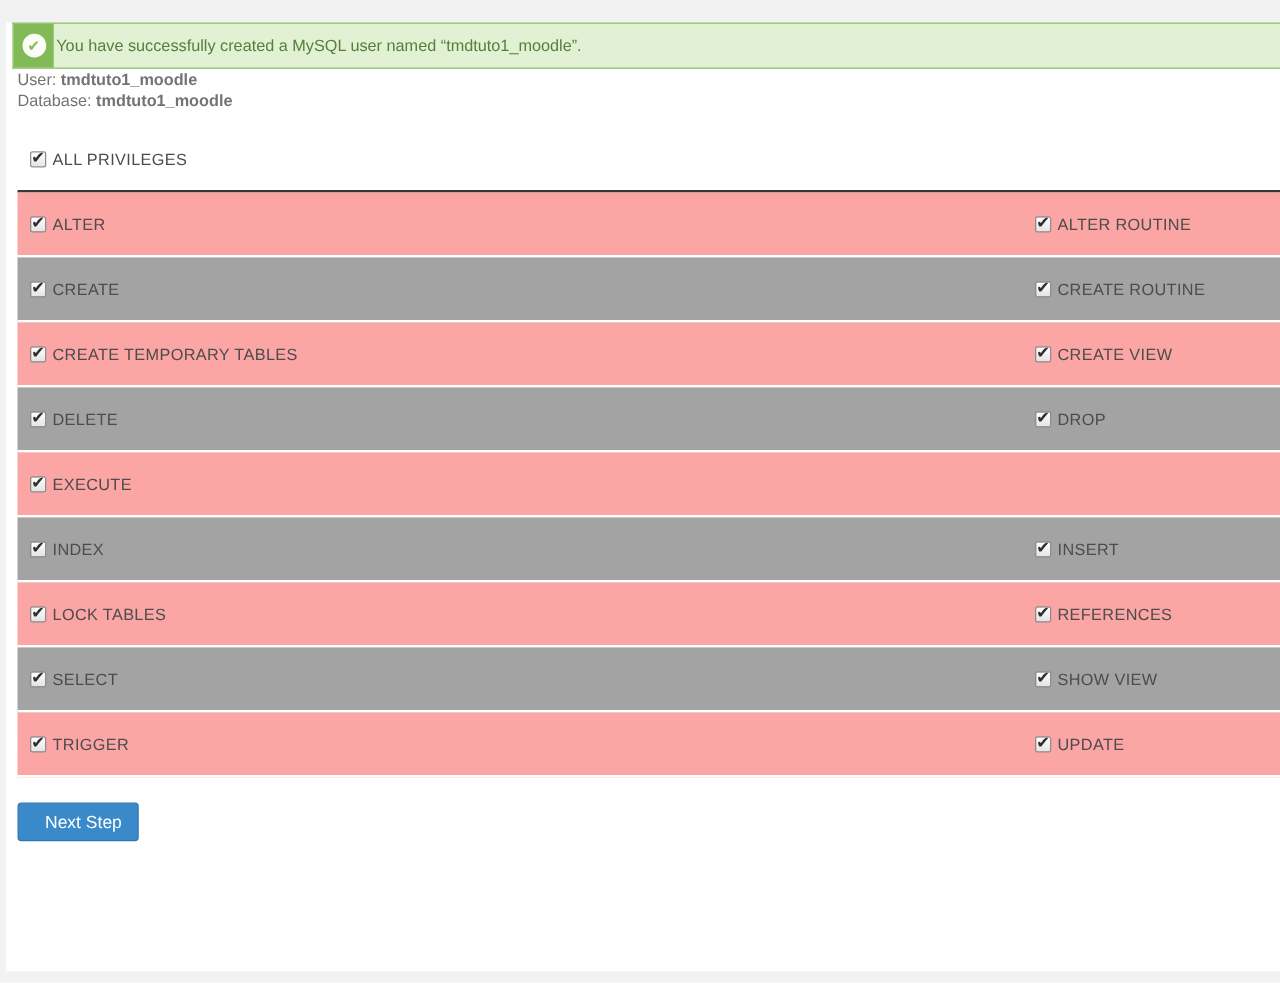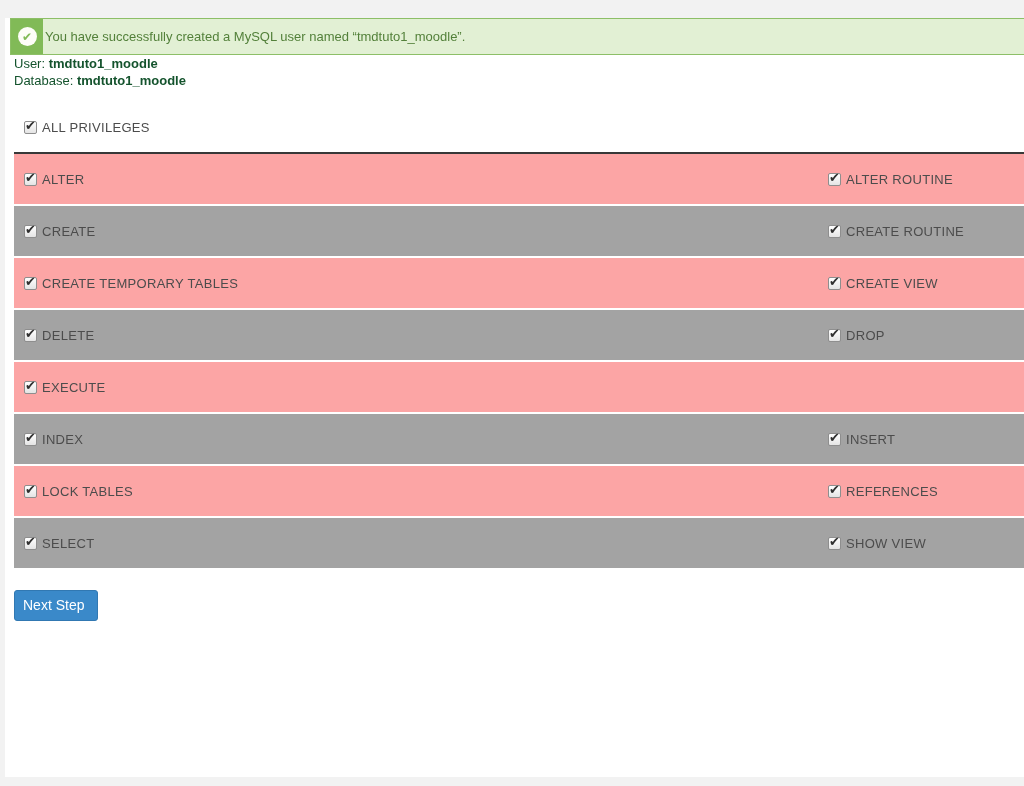--- a/index.html
+++ b/index.html
@@ -63,21 +63,21 @@
     margin:21px 0 6px 9px;
     font-size:26px;
     font-weight:300;
     color:#3b3b3b;
     letter-spacing:0.2px;
   }
   .meta {
     margin-left:9px;
     font-size:13px;
     line-height:17px;
-    color:#14532d;
+    color:#737373;
   }
   .meta b { font-weight:bold; }
 
   
   .cb {
     width:13px; height:13px;
     border:1px solid #8e8e8e;
     border-radius:2px;
     background:linear-gradient(#ffffff,#e4e4e4);
     position:relative;
@@ -129,21 +129,21 @@
   
   .next-btn {
     margin:20px 0 0 9px;
     display:inline-block;
     background:#3a89c9;
     border:1px solid #3178b2;
     border-radius:3px;
     color:#ffffff;
     font-size:14px;
     font-family:"Liberation Sans","DejaVu Sans",sans-serif;
-    padding:6px 13px 7px 8px;
+    padding:6px 13px 7px 21px;
     cursor:pointer;
   }
 </style>
 </head>
 <body>
 
 <div class="page">
 
   <div class="alert">
     <div class="alert-iconbox">
@@ -250,18 +250,28 @@
       <div class="priv-cell">
         <span class="cb"></span>
         <span class="cb-label">SELECT</span>
       </div>
       <div class="priv-cell">
         <span class="cb"></span>
         <span class="cb-label">SHOW VIEW</span>
       </div>
     </div>
 
+    <div class="priv-row odd">
+      <div class="priv-cell">
+        <span class="cb"></span>
+        <span class="cb-label">TRIGGER</span>
+      </div>
+      <div class="priv-cell">
+        <span class="cb"></span>
+        <span class="cb-label">UPDATE</span>
+      </div>
+    </div>
 
   </div>
 
   <button class="next-btn">Next Step</button>
 
 </div>
 
 </body></html>

